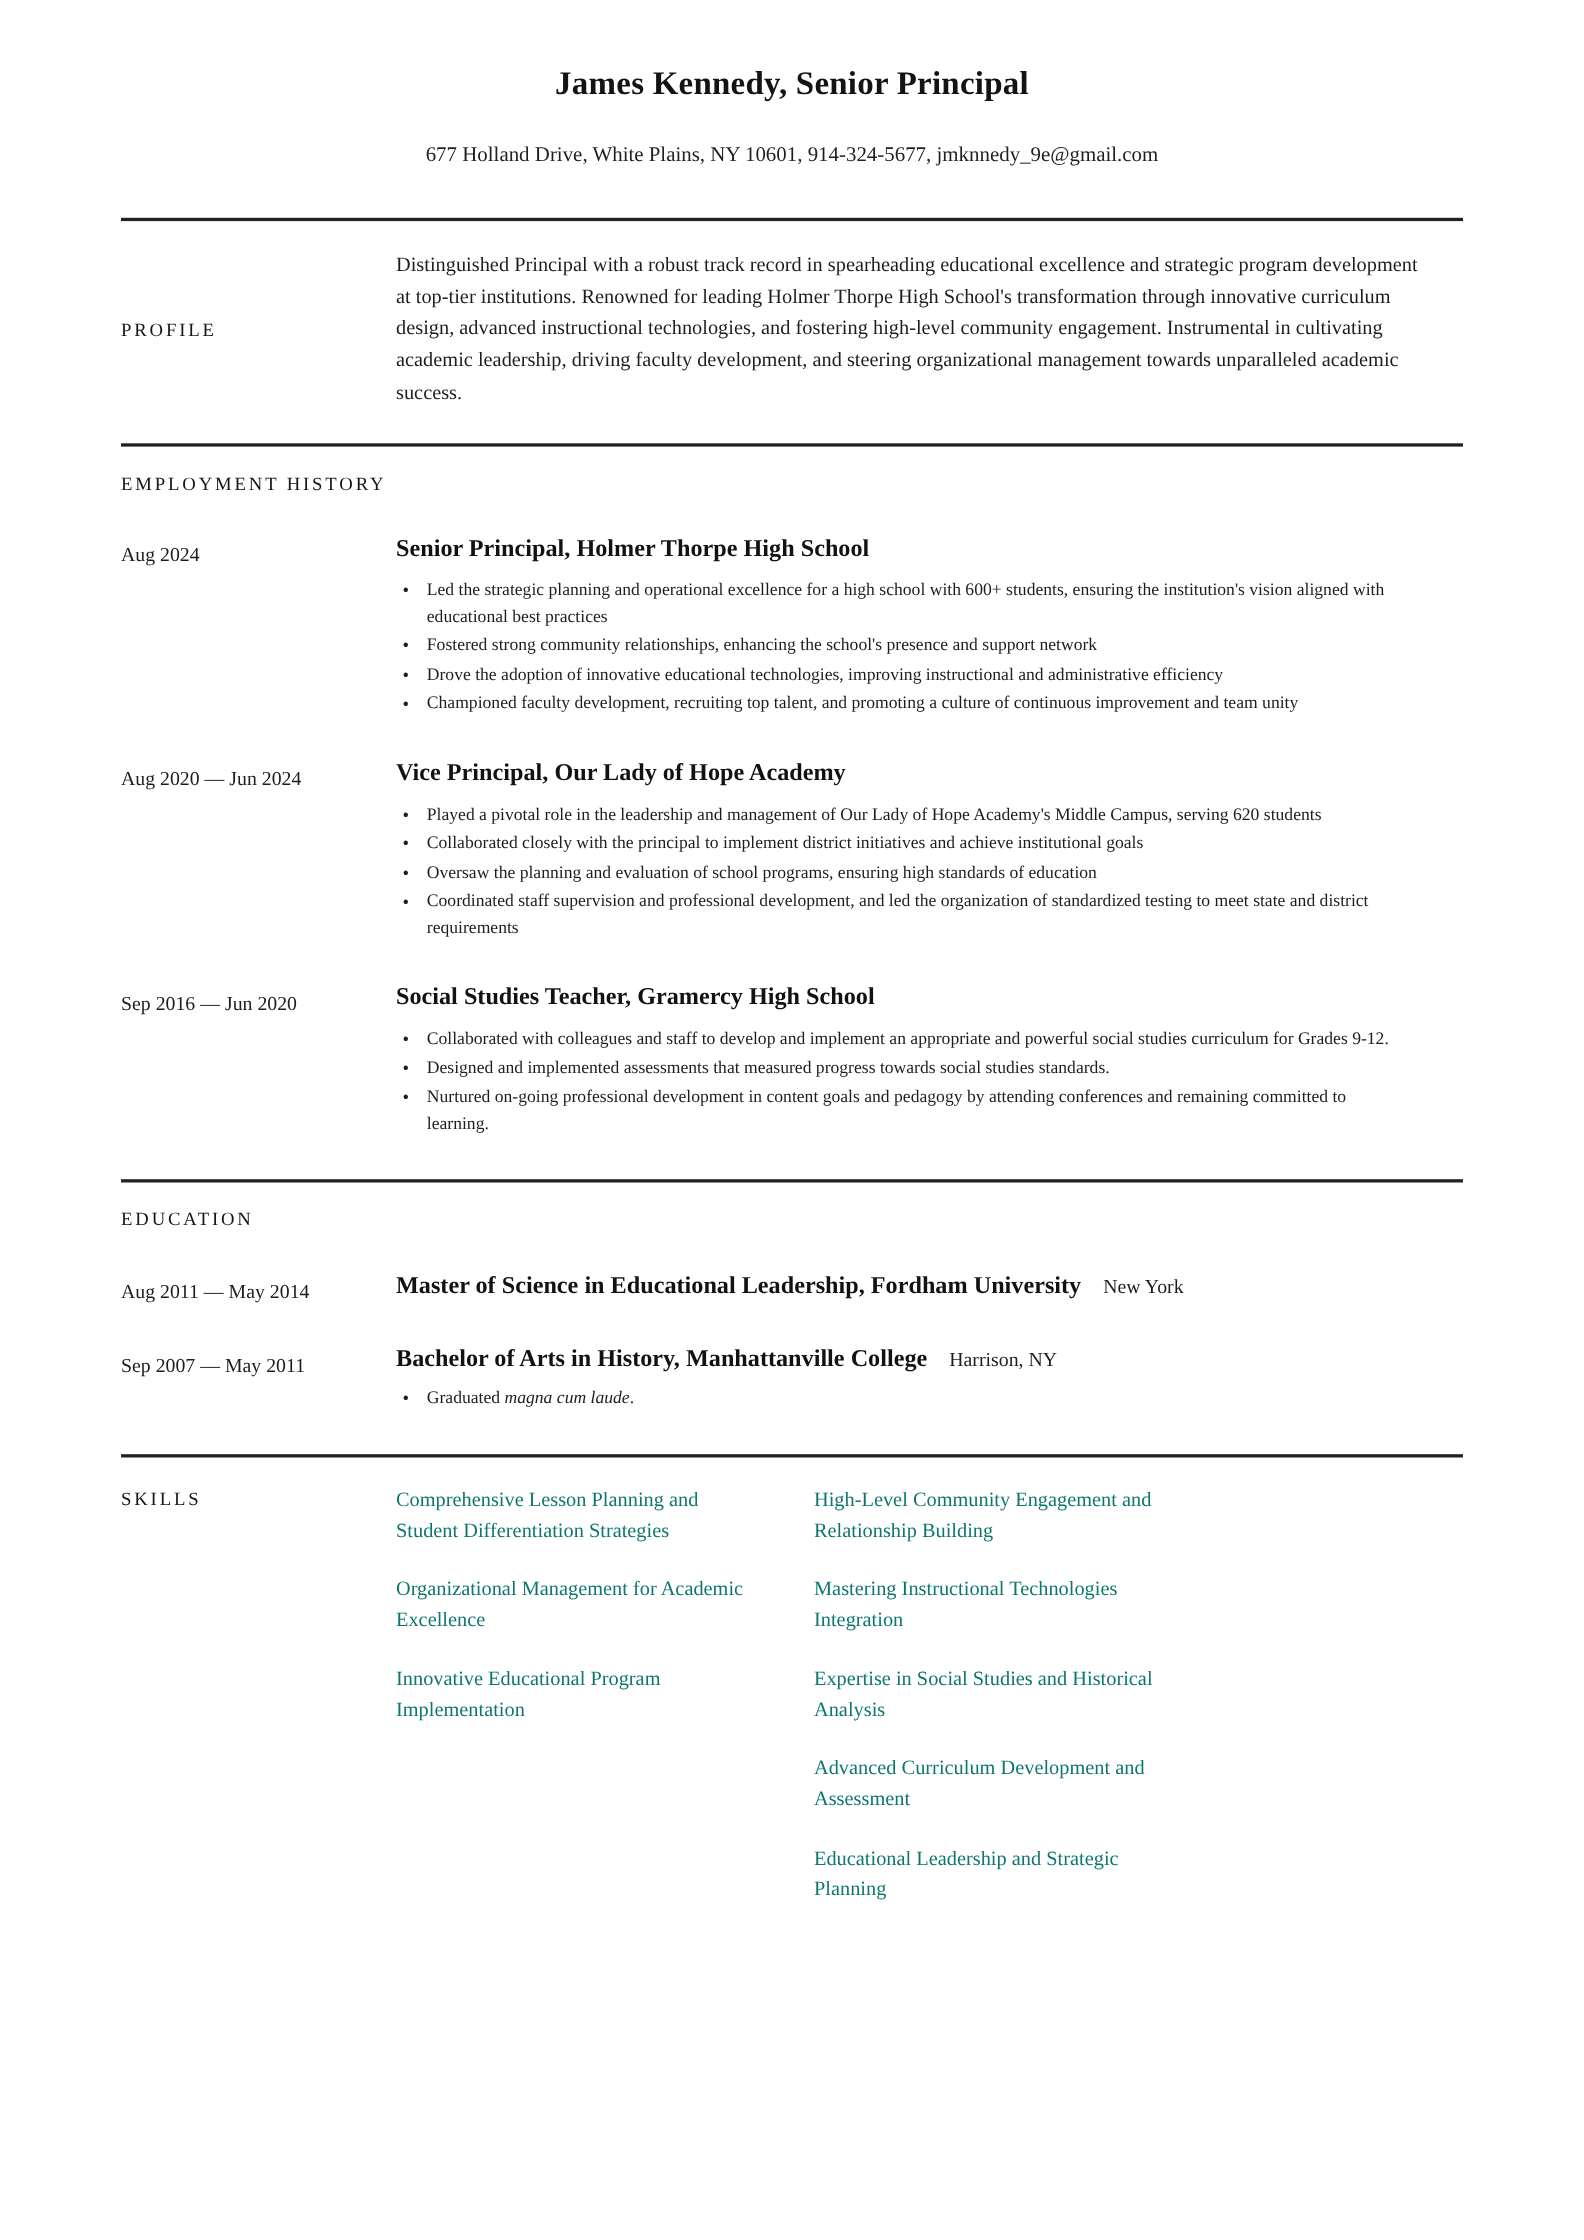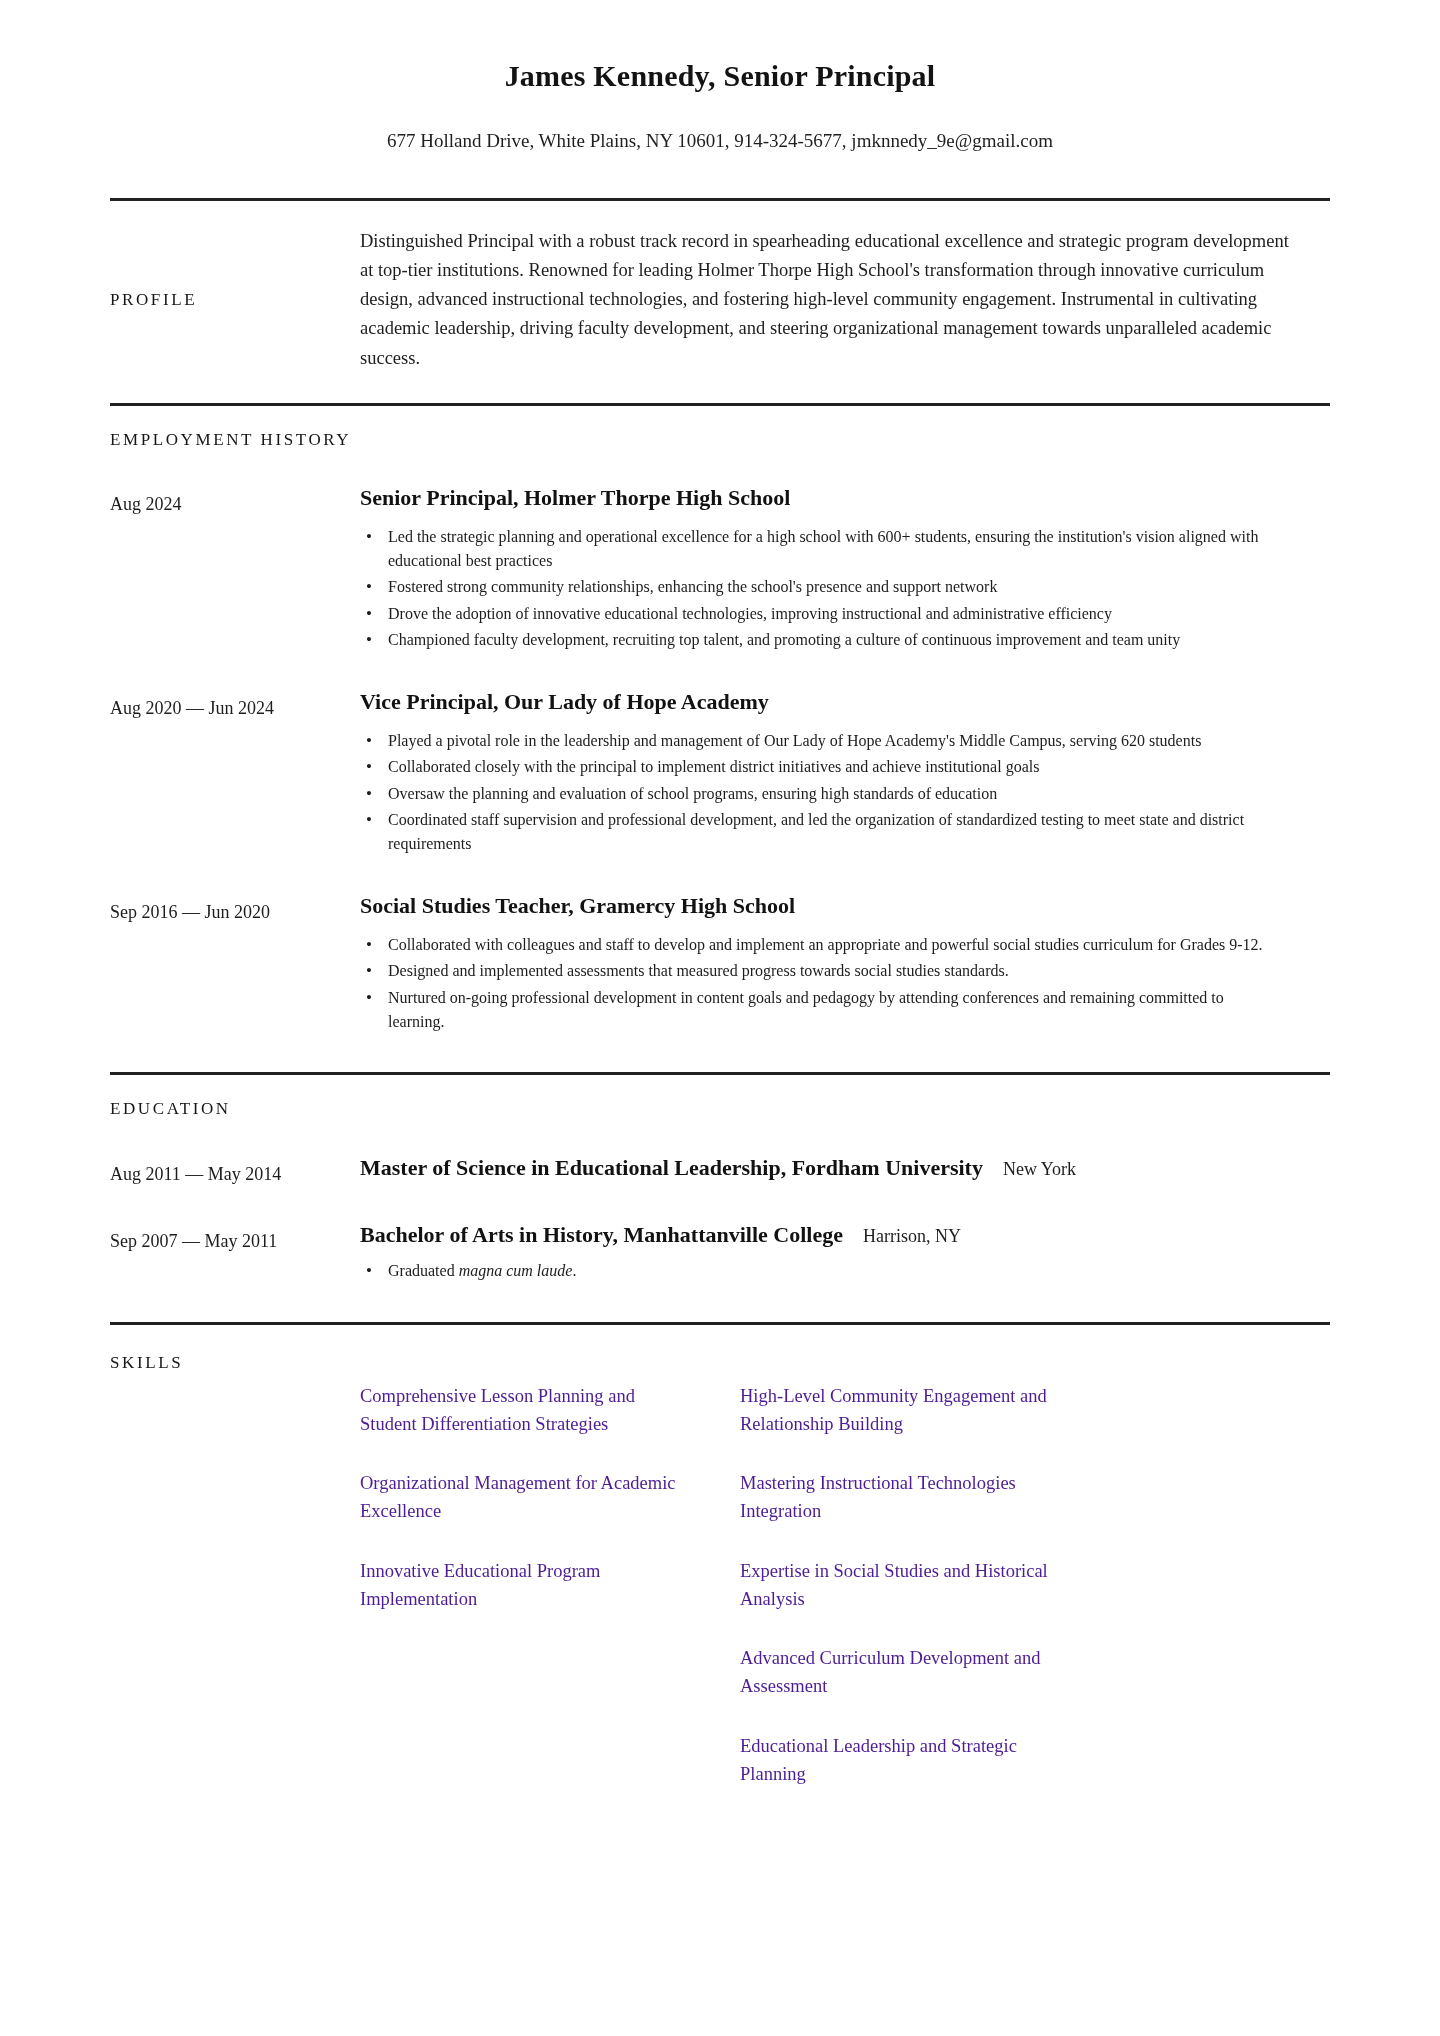--- a/index.html
+++ b/index.html
@@ -162,24 +162,23 @@
     display: flex;
     gap: 0;
   }
   .skills-col {
     width: 380px;
     flex: 0 0 380px;
   }
   .skill-item {
     font-size: 18.5px;
     line-height: 1.5;
-    color: #4c1d95;
+    color: #0f766e;
     margin-bottom: 26px;
     max-width: 330px;
-    margin-top: 32px;
   }
   .skill-item:last-child { margin-bottom: 0; }
 </style>
 </head>
 <body>
 
 <div class="page">
 
   <div class="header">
     <h1 class="name-title">James Kennedy, Senior Principal</h1>

